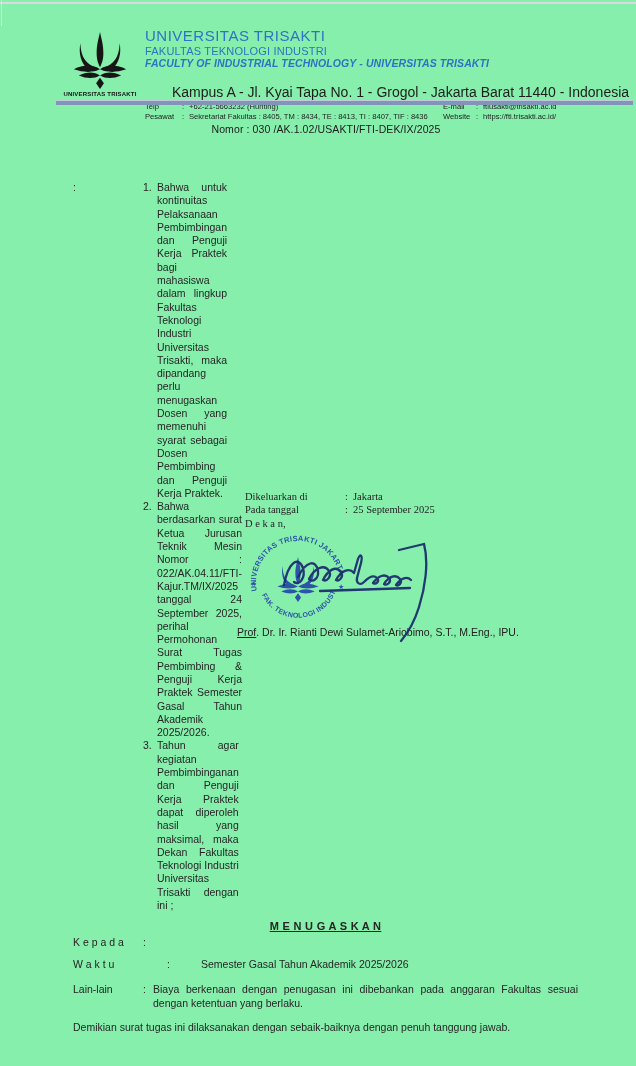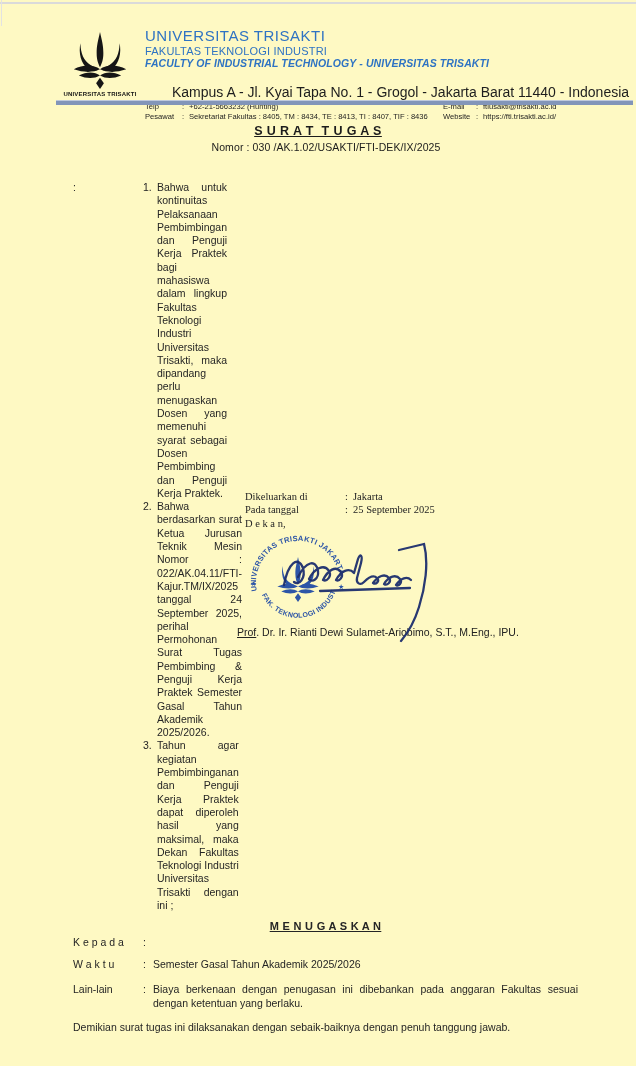--- a/index.html
+++ b/index.html
@@ -1,17 +1,17 @@
 <!DOCTYPE html>
 <html><head>
 <meta charset="utf-8">
 <style>
   html,body{margin:0;padding:0;background:#ffffff;}
   .page{
-    position:relative;width:636px;height:1066px;background:#fef9c3;
+    position:relative;width:636px;height:1066px;background:#86efac;
     font-family:"Liberation Sans",sans-serif;color:#2b2b2b;overflow:hidden;
   }
   .scan-line-top{position:absolute;top:2px;left:0;width:636px;height:2px;background:#dadada;}
   .scan-line-left{position:absolute;top:0;left:1px;width:1px;height:26px;background:#e2e2e2;}
 
   
   .logo{position:absolute;left:62px;top:32px;width:76px;text-align:center;}
   .logo svg{display:block;margin:0 auto;width:56px;height:58px;}
   .logo-caption{font-size:6px;font-weight:bold;letter-spacing:.2px;color:#131313;margin-top:1px;white-space:nowrap;}
 
@@ -33,21 +33,21 @@
   .doc-number{font-size:10.5px;margin-top:2px;color:#1c1c1c;letter-spacing:.1px;padding-left:16px;}
 
   
   .body{position:absolute;left:73px;top:181px;width:505px;font-size:10.5px;line-height:13.3px;color:#252525;}
   .row{display:grid;grid-template-columns:70px 10px 1fr;}
   .row .cell-label{white-space:pre;}
   .just{text-align:justify;}
   .li{display:grid;grid-template-columns:14px 1fr;}
   .heading{margin-top:8px;margin-bottom:2px;text-align:center;font-size:11px;font-weight:bold;}
   .heading span{text-decoration:underline;white-space:pre;letter-spacing:.3px;}
-  .mt9{margin-top:9px;} .mt12{margin-top:12px;} .mt11{margin-top:11px;}
+  .mt9{margin-top:9px;gap:24px;} .mt12{margin-top:12px;} .mt11{margin-top:11px;}
 
   
   .issued{position:absolute;left:245px;top:490px;font-size:10.5px;line-height:13.3px;color:#252525;}
   .i-row{display:grid;grid-template-columns:100px 8px 1fr;font-family:Liberation Serif, serif;}
   .i-label{white-space:pre;}
   .stamp{position:absolute;left:248px;top:529px;width:100px;height:100px;z-index:1;}
   .sig{position:absolute;left:270px;top:533px;width:180px;height:112px;z-index:3;overflow:visible;}
   .signer{position:absolute;left:237px;top:626px;font-size:10.5px;color:#222;z-index:2;white-space:nowrap;}
   .signer .u{text-decoration:underline;}
 </style>
@@ -106,21 +106,20 @@
           <span>:</span>
           <span>https://fti.trisakti.ac.id/</span>
         </div>
       </div>
     </div>
   </div>
 
   <div class="rule"></div>
 
   <div class="title-wrap">
-    <div><span class="doc-title">S U R A T  T U G A S</span></div>
     <div class="doc-number">Nomor : 030 /AK.1.02/USAKTI/FTI-DEK/IX/2025</div>
   </div>
 
   <div class="body">
 
     <div class="row">
       <span>:</span>
       <div>
         <div class="li">
           <span>1.</span>

